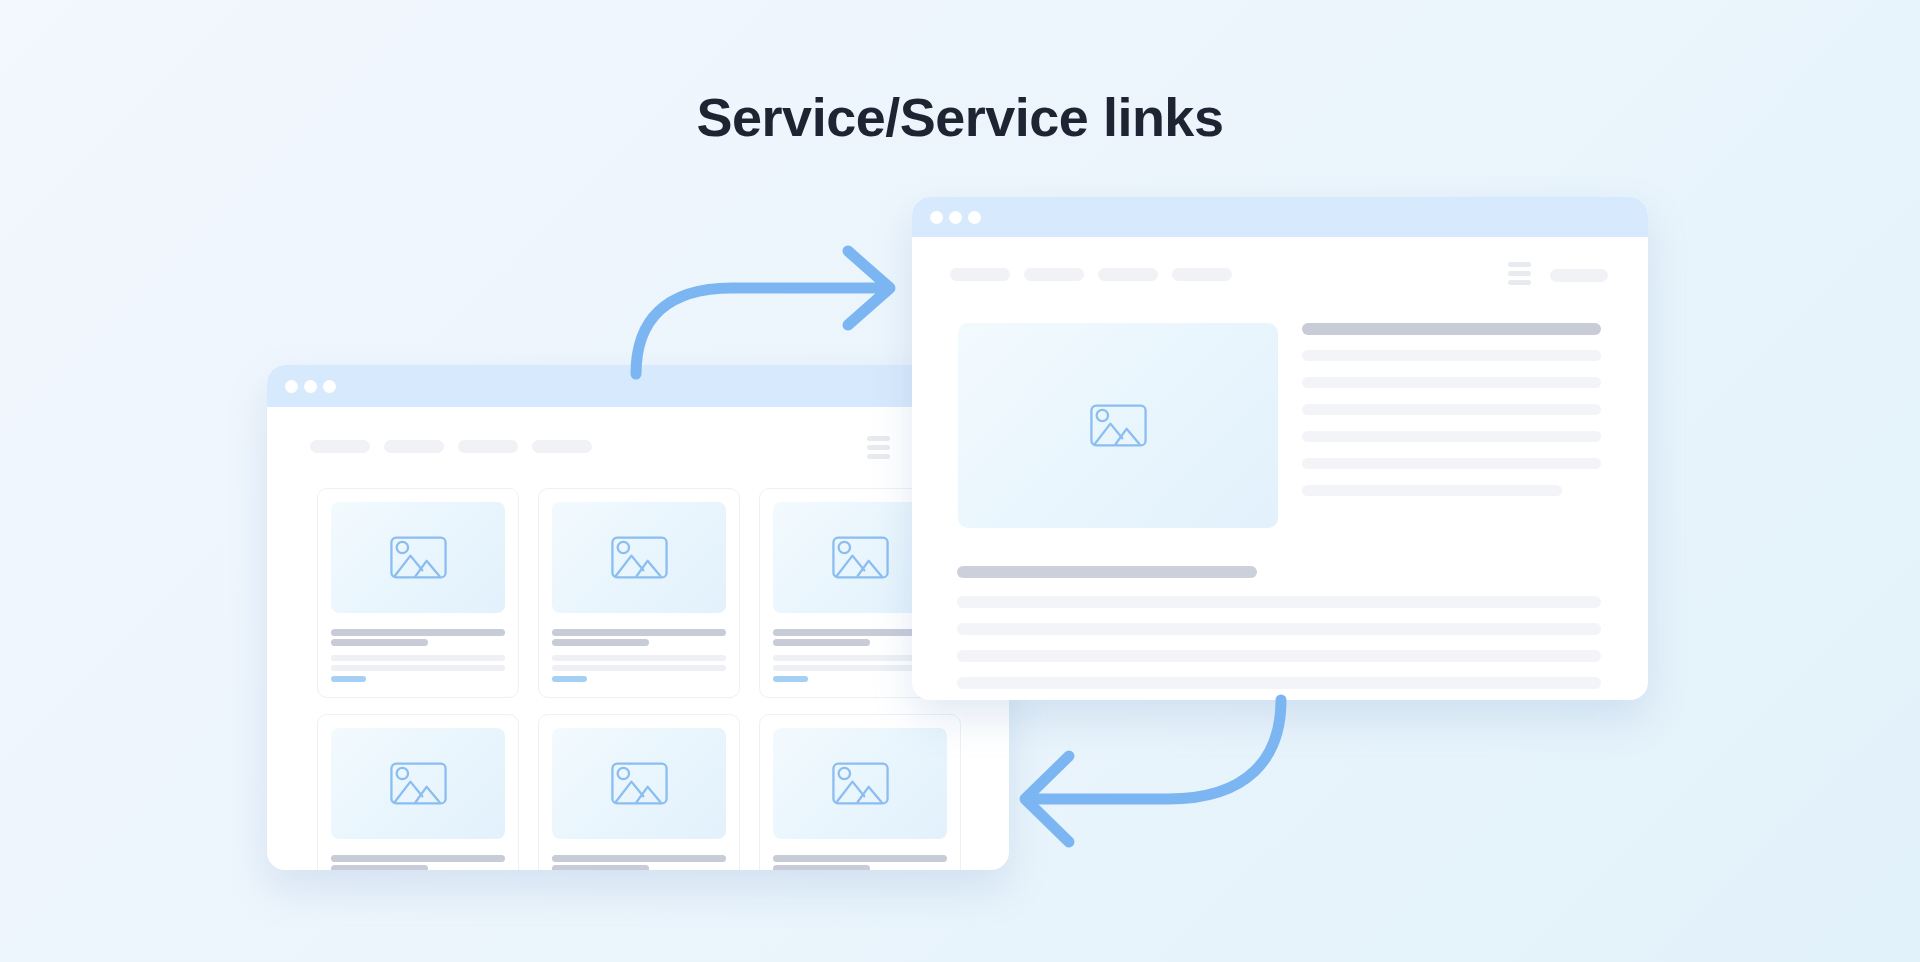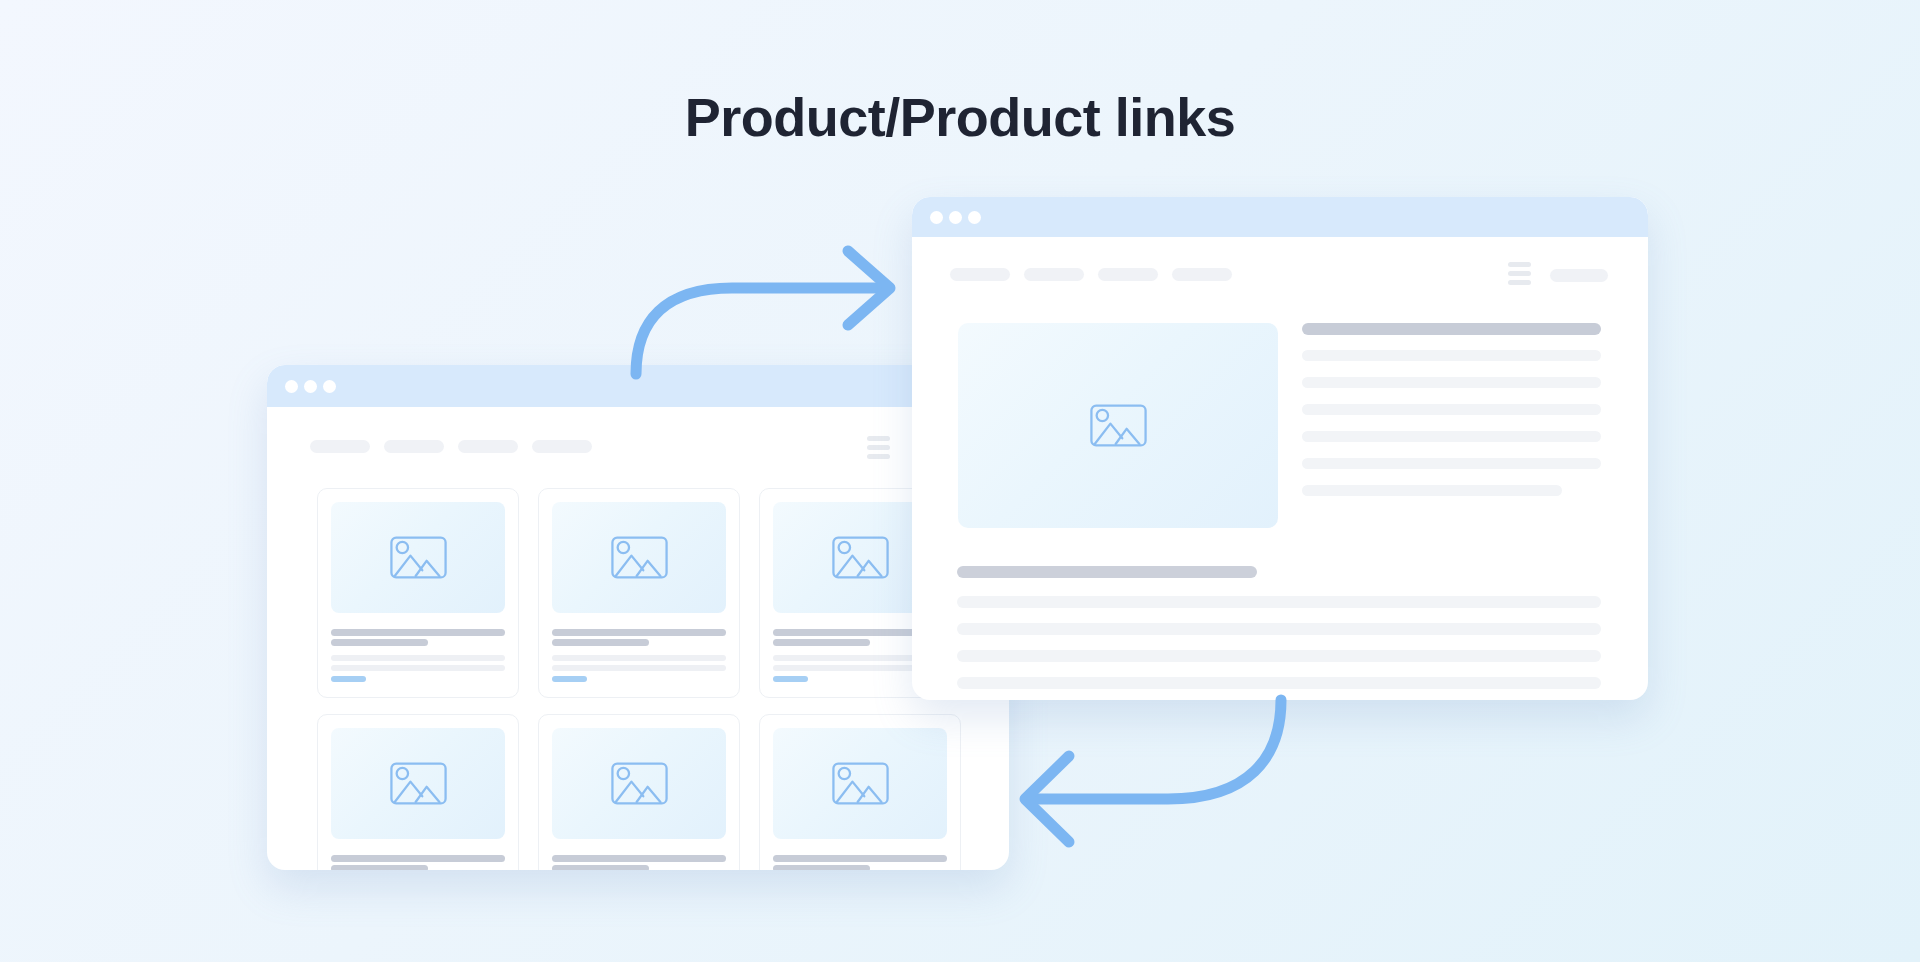--- a/index.html
+++ b/index.html
@@ -81,21 +81,21 @@
 
   
   #arrow-layer{position:absolute;left:0;top:0;width:1920px;height:962px;z-index:30;pointer-events:none;}
   #arrow-layer path{fill:none;stroke:var(--accent-arrow,#7cb6f2);stroke-width:11;stroke-linecap:round;stroke-linejoin:round;}
 </style>
 </head>
 <body>
 
 <div id="canvas">
 
-  <div class="page-title">Product/Product links</div>
+  <div class="page-title">Service/Service links</div>
 
   <div class="bwindow" id="listing-window">
     <div class="titlebar">
         <div class="dot"></div>
         <div class="dot"></div>
         <div class="dot"></div>
       </div>
     <div class="nav-pills">
         <div class="nav-pill"></div>
         <div class="nav-pill"></div>

